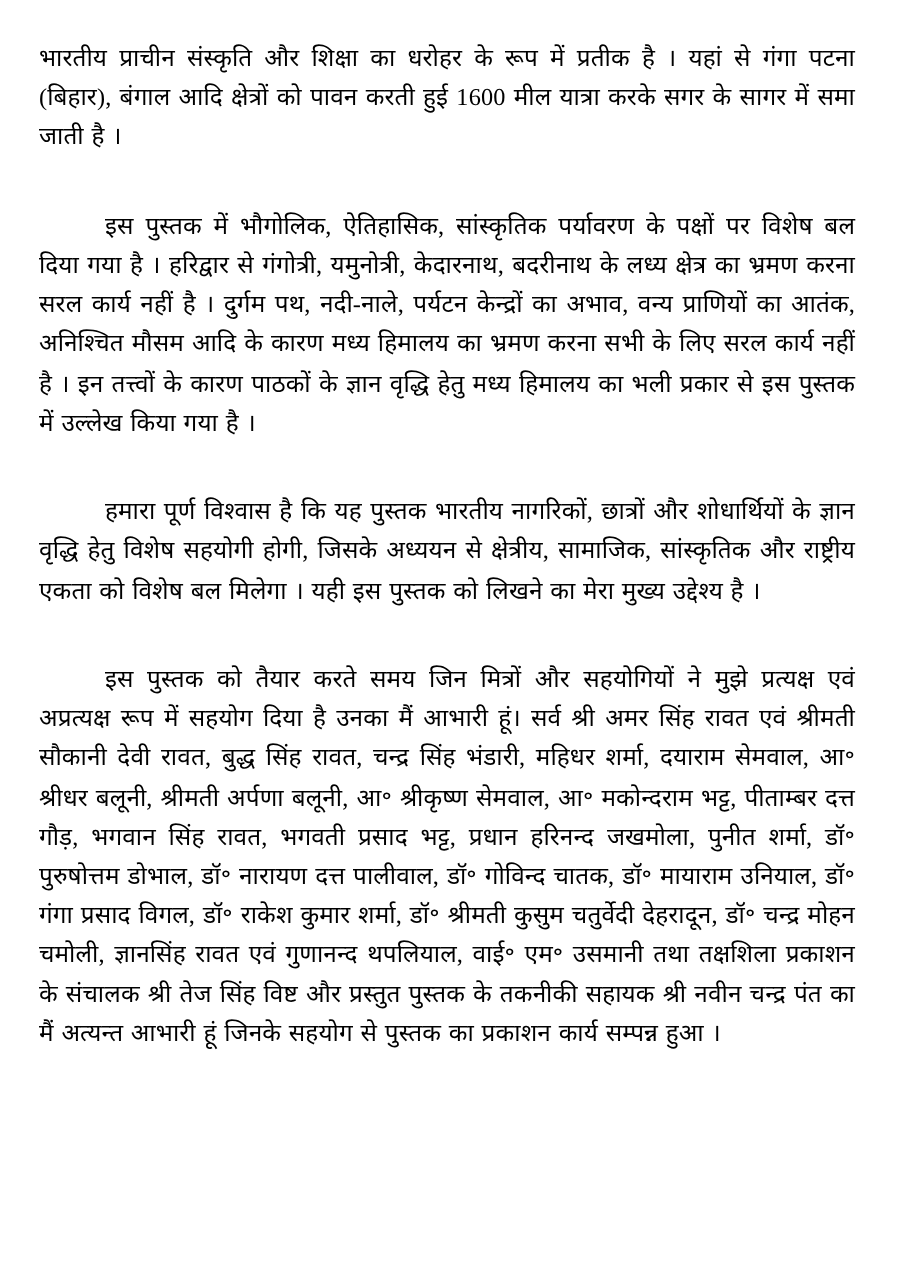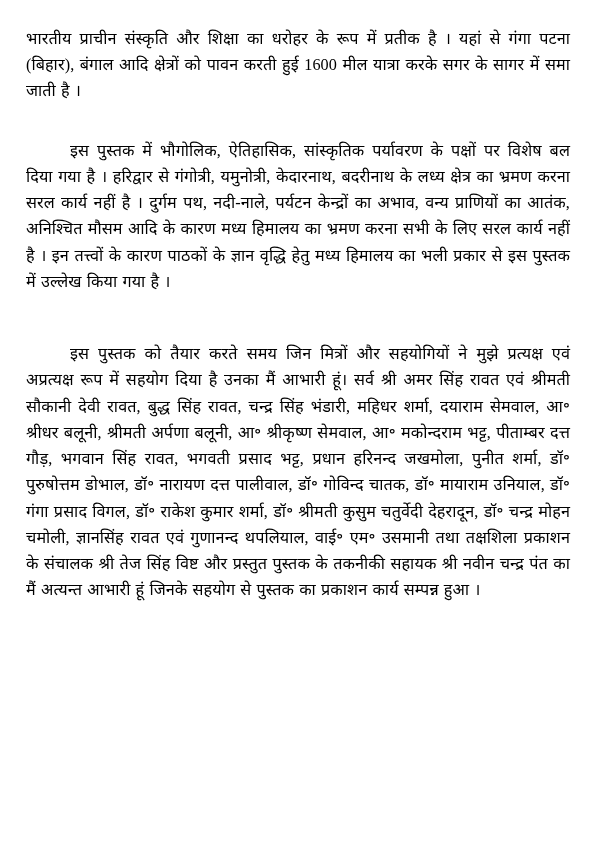--- a/index.html
+++ b/index.html
@@ -44,18 +44,19 @@
 <div id="page">
 
   <p class="para">भारतीय प्राचीन संस्कृति और शिक्षा का धरोहर के रूप में प्रतीक है । यहां से गंगा पटना (बिहार), बंगाल आदि क्षेत्रों को पावन करती हुई 1600 मील यात्रा करके सगर के सागर में समा जाती है ।</p>
 
   <div class="gap"></div>
 
   <p class="para indent">इस पुस्तक में भौगोलिक, ऐतिहासिक, सांस्कृतिक पर्यावरण के पक्षों पर विशेष बल दिया गया है । हरिद्वार से गंगोत्री, यमुनोत्री, केदारनाथ, बदरीनाथ के लध्य क्षेत्र का भ्रमण करना सरल कार्य नहीं है । दुर्गम पथ, नदी-नाले, पर्यटन केन्द्रों का अभाव, वन्य प्राणियों का आतंक, अनिश्चित मौसम आदि के कारण मध्य हिमालय का भ्रमण करना सभी के लिए सरल कार्य नहीं है । इन तत्त्वों के कारण पाठकों के ज्ञान वृद्धि हेतु मध्य हिमालय का भली प्रकार से इस पुस्तक में उल्लेख किया गया है ।</p>
 
   <div class="gap"></div>
 
+  <p class="para indent">हमारा पूर्ण विश्वास है कि यह पुस्तक भारतीय नागरिकों, छात्रों और शोधार्थियों के ज्ञान वृद्धि हेतु विशेष सहयोगी होगी, जिसके अध्ययन से क्षेत्रीय, सामाजिक, सांस्कृतिक और राष्ट्रीय एकता को विशेष बल मिलेगा । यही इस पुस्तक को लिखने का मेरा मुख्य उद्देश्य है ।</p>
 
   <div class="gap"></div>
 
   <p class="para indent">इस पुस्तक को तैयार करते समय जिन मित्रों और सहयोगियों ने मुझे प्रत्यक्ष एवं अप्रत्यक्ष रूप में सहयोग दिया है उनका मैं आभारी हूं। सर्व श्री अमर सिंह रावत एवं श्रीमती सौकानी देवी रावत, बुद्ध सिंह रावत, चन्द्र सिंह भंडारी, महिधर शर्मा, दयाराम सेमवाल, आ॰ श्रीधर बलूनी, श्रीमती अर्पणा बलूनी, आ॰ श्रीकृष्ण सेमवाल, आ॰ मकोन्दराम भट्ट, पीताम्बर दत्त गौड़, भगवान सिंह रावत, भगवती प्रसाद भट्ट, प्रधान हरिनन्द जखमोला, पुनीत शर्मा, डॉ॰ पुरुषोत्तम डोभाल, डॉ॰ नारायण दत्त पालीवाल, डॉ॰ गोविन्द चातक, डॉ॰ मायाराम उनियाल, डॉ॰ गंगा प्रसाद विगल, डॉ॰ राकेश कुमार शर्मा, डॉ॰ श्रीमती कुसुम चतुर्वेदी देहरादून, डॉ॰ चन्द्र मोहन चमोली, ज्ञानसिंह रावत एवं गुणानन्द थपलियाल, वाई॰ एम॰ उसमानी तथा तक्षशिला प्रकाशन के संचालक श्री तेज सिंह विष्ट और प्रस्तुत पुस्तक के तकनीकी सहायक श्री नवीन चन्द्र पंत का मैं अत्यन्त आभारी हूं जिनके सहयोग से पुस्तक का प्रकाशन कार्य सम्पन्न हुआ ।</p>
 
 </div>
 
 </body></html>

